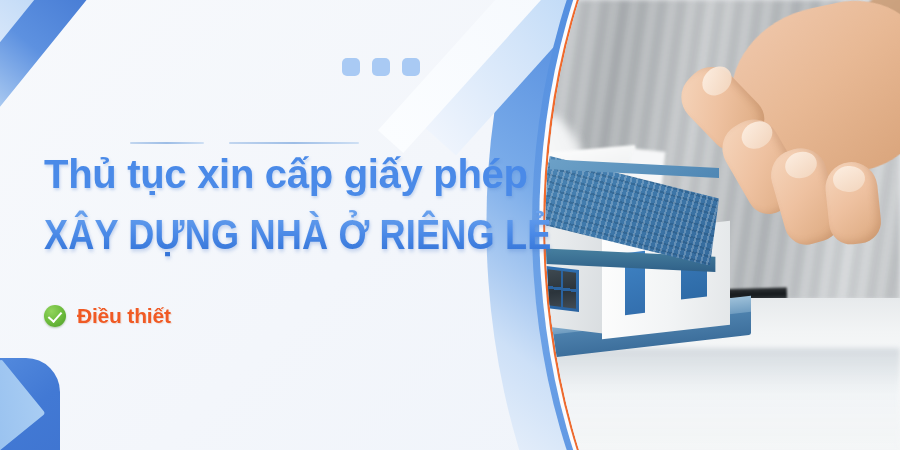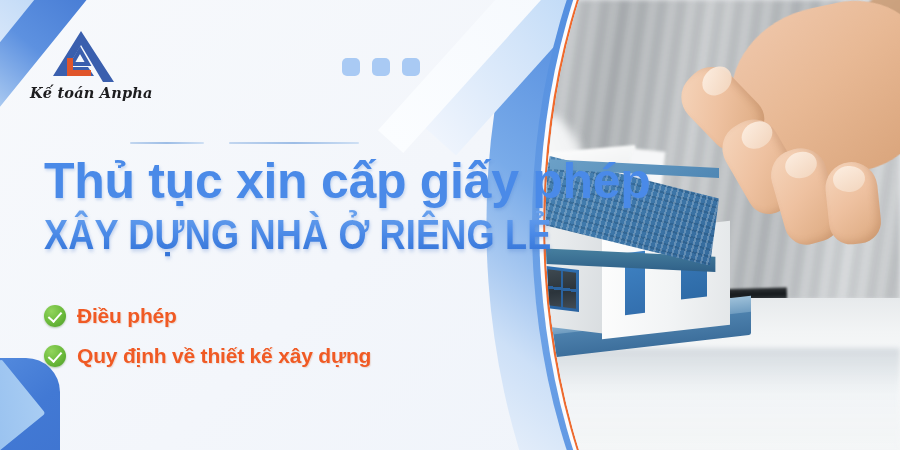--- a/index.html
+++ b/index.html
@@ -272,21 +272,21 @@
   .dots { position:absolute; left:342px; top:58px; display:flex; gap:12px; }
   .dot { width:18px; height:18px; border-radius:5px; background:#a9caf4; }
 
   .deco-lines { position:absolute; left:130px; top:142px; display:flex; gap:25px; }
   .dline { height:2px; background:linear-gradient(90deg,#c2d6ef,#9dbde6,#cfe0f4); border-radius:2px; }
   .dline.a { width:74px; }
   .dline.b { width:130px; }
 
   .title1 {
     position:absolute; left:44px; top:152px;
-    font-size:50px; font-weight:700;
+    font-size:40px; font-weight:700;
     color:#4a8ae8;
     letter-spacing:-.3px;
     white-space:nowrap;
     text-shadow:1px 2px 3px rgba(80,130,210,.28);
   }
   .title2 {
     position:absolute; left:44px; top:210px;
     font-size:43px; font-weight:700;
     letter-spacing:.2px;
     white-space:nowrap;
@@ -383,50 +383,36 @@
           <div class="nail n3"></div>
           <div class="fing f4"></div>
           <div class="nail n4"></div>
         </div>
       </div>
     </div>
   </div>
 
   <div class="content">
 
-    <div class="logo">
-      <div class="logo-mark">
-        <svg viewBox="0 0 74 58" width="74" height="58" aria-hidden="true">
-          <path d="M37 3 L70 54 L59 54 L37 17 L24 39 L44 39 L50 48 L9 48 Z" fill="#3a5fae"></path>
-          <path d="M36 22 L44 36 L28 36 Z" fill="none" stroke="#3a5fae" stroke-width="4"></path>
-          <path d="M26 30 L26 45 L47 45" fill="none" stroke="#e0552b" stroke-width="6"></path>
-        </svg>
-      </div>
-      <div class="logo-name">Kế toán Anpha</div>
-    </div>
 
     <div class="dots">
       <span class="dot"></span>
       <span class="dot"></span>
       <span class="dot"></span>
     </div>
 
     <div class="deco-lines">
       <span class="dline a"></span>
       <span class="dline b"></span>
     </div>
 
     <div class="title1">Thủ tục xin cấp giấy phép</div>
     <div class="title2">XÂY DỰNG NHÀ Ở RIÊNG LẺ</div>
 
     <div class="bullets">
       <div class="bullet">
         <span class="check"></span>
-        <span class="btxt">Điều phép</span>
-      </div>
-      <div class="bullet">
-        <span class="check"></span>
-        <span class="btxt">Quy định về thiết kế xây dựng</span>
+        <span class="btxt">Điều thiết</span>
       </div>
     </div>
 
   </div>
 </div>
 
 </body></html>

